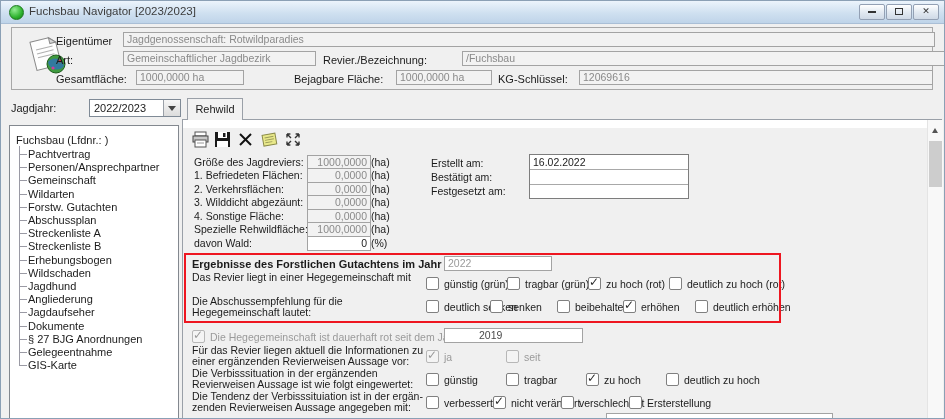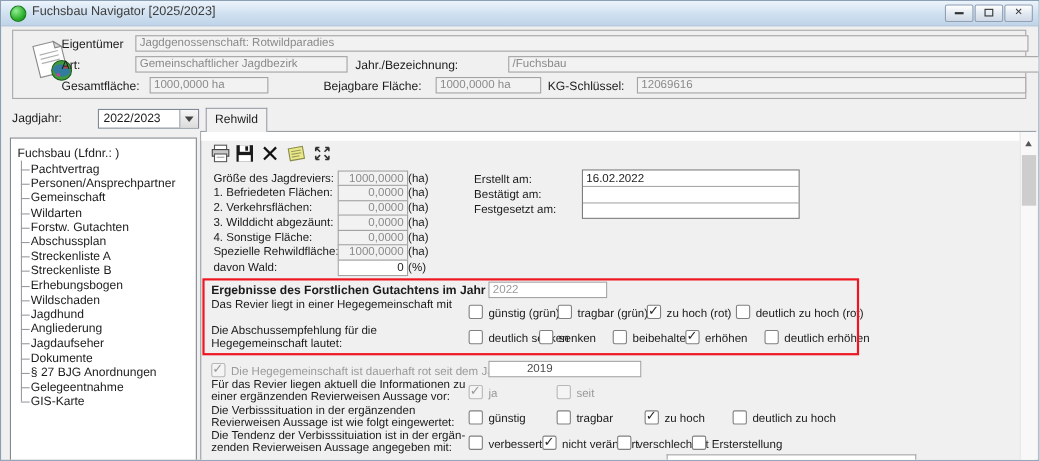--- a/index.html
+++ b/index.html
@@ -50,42 +50,42 @@
        border-radius:2px;position:relative;vertical-align:-2px;}
   .cbx.checked::after{content:"✓";position:absolute;left:0px;top:-3px;font-size:12px;color:#2b2b2b;}
   .opt .olb{margin-left:5px;}
   .opt.dis{color:#9a9a9a;}
   .opt.dis .cbx{border-color:#b7b7b7;background:#f4f4f4;}
   .opt.dis .cbx.checked::after{color:#9a9a9a;}
   
   .redbox{position:absolute;left:183px;top:252px;width:597px;height:70px;border:2px solid #ee1620;box-sizing:border-box;z-index:2;}
   .bold{font-weight:bold;}
   
-  .dgroup{position:absolute;left:528px;top:153px;width:198px;height:45px;background:#fff;
+  .dgroup{position:absolute;left:528px;top:153px;width:160px;height:45px;background:#fff;
           border:1px solid #7d7d7d;box-sizing:border-box;}
   .drow{height:14px;line-height:14px;font-size:10.5px;padding-left:3px;border-bottom:1px solid #a8a8a8;}
   .drow:last-child{border-bottom:none;}
   
   .sb{position:absolute;left:926px;top:119px;width:15px;height:300px;background:#f8f8f8;border-left:1px solid #e4e4e4;}
   .sb-up{position:absolute;left:0;top:0;width:15px;height:15px;background:#f8f8f8;}
   .sb-up::after{content:"";position:absolute;left:4px;top:5px;border:3.5px solid transparent;border-bottom:5px solid #555;}
   .sb-thumb{position:absolute;left:1px;top:21px;width:13px;height:46px;background:#cdcdcd;}
   .toolbar-ic{position:absolute;top:130px;cursor:default;}
   .smalltxt{font-size:10.5px;}
   .wstrip{position:absolute;left:182px;top:119px;width:744px;height:8px;background:#fff;}
   .botinp{position:absolute;left:605px;top:412px;width:225px;height:7px;background:#fff;border:1px solid #a3a3a3;border-bottom:none;}
 </style>
 </head>
 <body>
 
 <div class="win">
 
   <div class="tbar">
     <span class="tico"></span>
-    <span class="ttitle">Fuchsbau Navigator [2025/2023]</span>
+    <span class="ttitle">Fuchsbau Navigator [2023/2023]</span>
     <span class="wbtn" style="left:858px;"><span class="glyph-min"></span></span>
     <span class="wbtn" style="left:885px;"><span class="glyph-max"></span></span>
     <span class="wbtn" style="left:912px;"><span>✕</span></span>
   </div>
 
   <div class="hbox"></div>
   <div class="abs" style="left:24px;top:30px;">
     <svg width="46" height="46">
       <g transform="rotate(-14 20 22)">
         <path d="M8 8 h19 l6 6 v23 h-25 z" fill="#fefefe" stroke="#8a8a8a"></path>
@@ -99,21 +99,21 @@
       <circle cx="28" cy="37" r="1.6" fill="#d23a9d"></circle>
       <circle cx="35" cy="30" r="1.6" fill="#d23a3a"></circle>
     </svg>
   </div>
 
   <span class="lbl" style="left:55px;top:34px;">Eigentümer</span>
   <span class="inp dis" style="left:122px;top:31px;width:804px;">Jagdgenossenschaft: Rotwildparadies</span>
 
   <span class="lbl" style="left:55px;top:53px;">Art:</span>
   <span class="inp dis" style="left:122px;top:50px;width:185px;">Gemeinschaftlicher Jagdbezirk</span>
-  <span class="lbl" style="left:322px;top:53px;">Jahr./Bezeichnung:</span>
+  <span class="lbl" style="left:322px;top:53px;">Revier./Bezeichnung:</span>
   <span class="inp dis" style="left:445px;top:50px;width:481px;margin-left:16px;">/Fuchsbau</span>
 
   <span class="lbl" style="left:55px;top:72px;">Gesamtfläche:</span>
   <span class="inp dis" style="left:135px;top:69px;width:100px;">1000,0000 ha</span>
   <span class="lbl" style="left:293px;top:72px;">Bejagbare Fläche:</span>
   <span class="inp dis" style="left:395px;top:69px;width:88px;">1000,0000 ha</span>
   <span class="lbl" style="left:497px;top:72px;">KG-Schlüssel:</span>
   <span class="inp dis" style="left:578px;top:69px;width:346px;">12069616</span>
 
   <span class="lbl" style="left:10px;top:101px;">Jagdjahr:</span>

